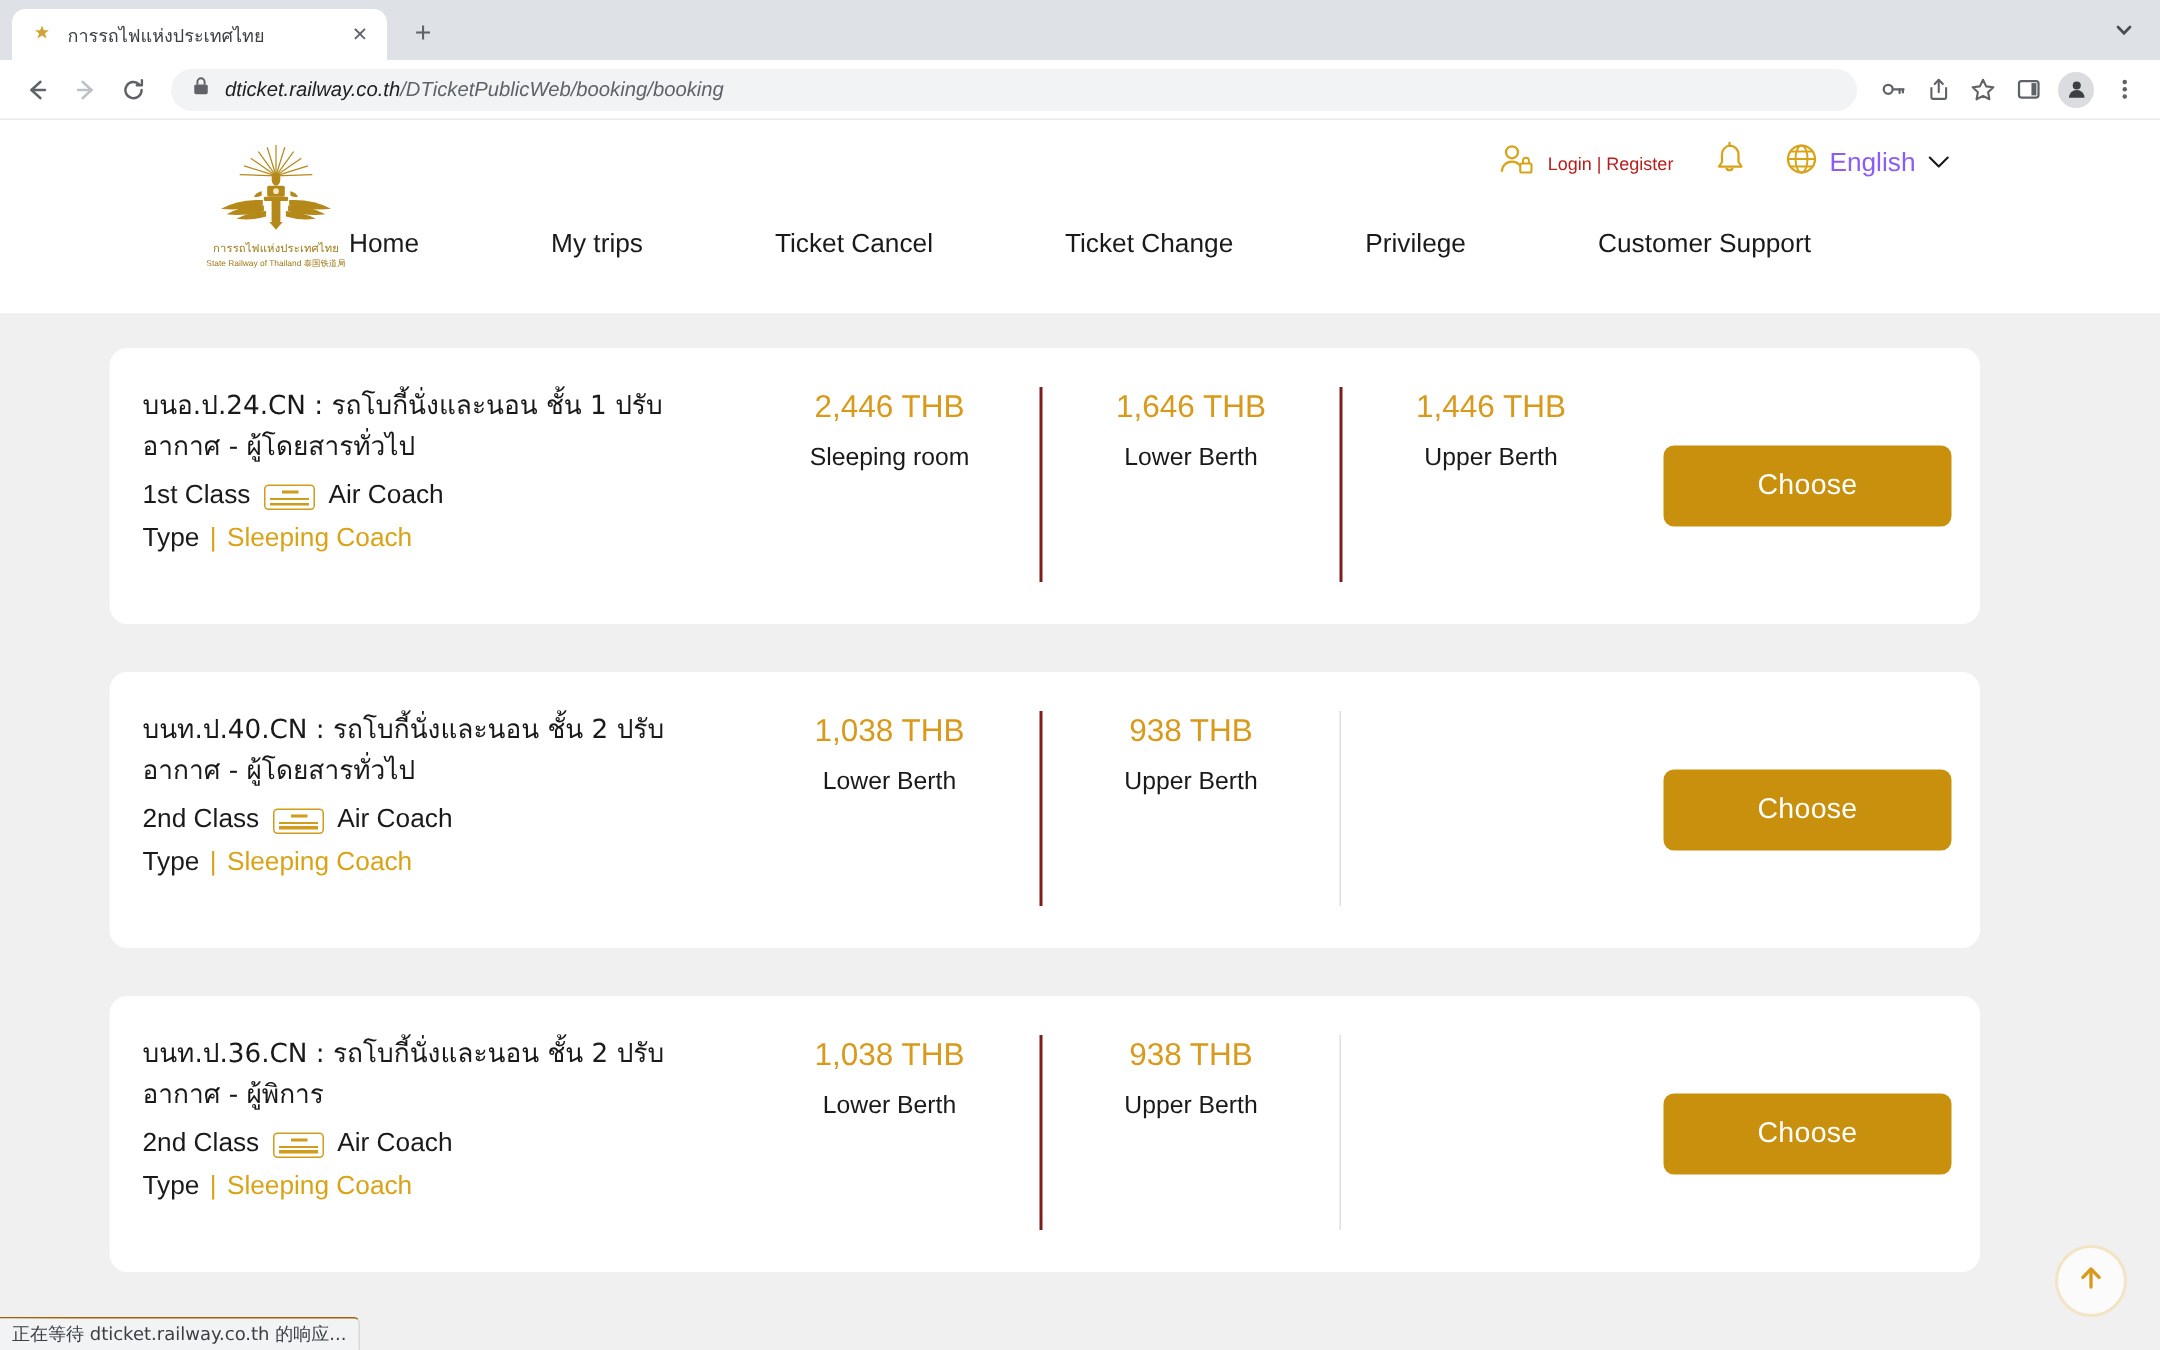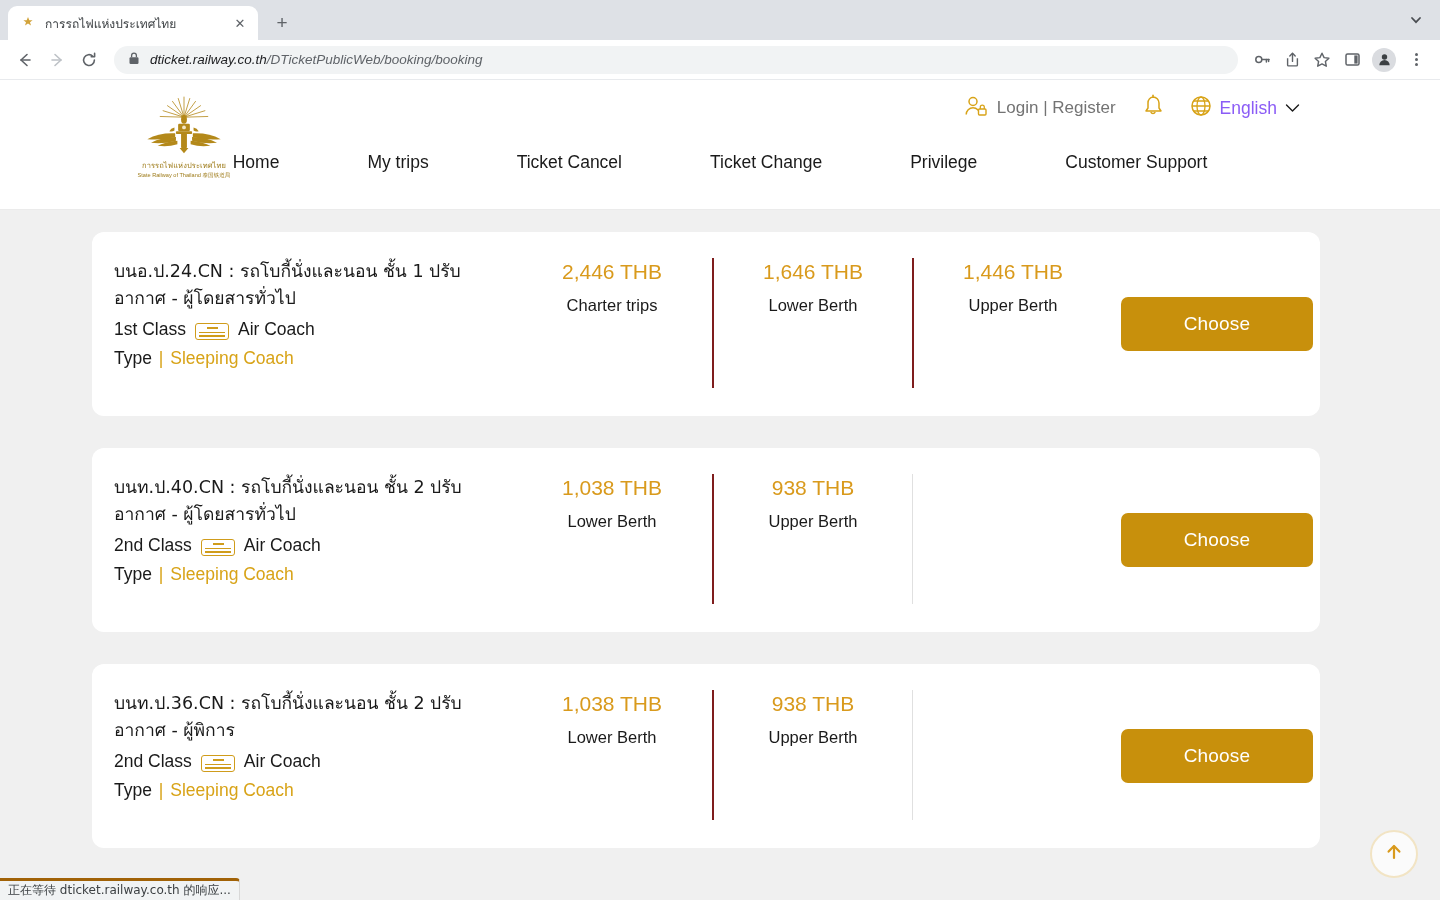--- a/index.html
+++ b/index.html
@@ -98,35 +98,35 @@
     font-size: 5.6px; color: #9d7a17; white-space: nowrap; margin-top: 1px;
   }
 
   .util-bar {
     position: absolute; right: 140px; top: 14px;
     display: flex; align-items: center; gap: 26px;
   }
   .login-group {
     display: flex; align-items: center; gap: 9px; cursor: pointer;
   }
-  .login-text { font-size: 17px; color: #737373; white-space: nowrap; }
+  .login-text { font-size: 12px; color: #b91c1c; white-space: nowrap; }
   .lang-group { display: flex; align-items: center; gap: 8px; cursor: pointer; }
   .lang-text { font-size: 17.5px; color: #8b5cf6; }
 
   .mainnav {
     position: absolute; left: 0; right: 0; top: 66px;
     display: flex; justify-content: center; align-items: center;
     gap: 16px;
   }
   .mainnav a {
     font-size: 17.5px; color: #1a1a1a; text-decoration: none;
     padding: 6px 36px; white-space: nowrap; cursor: pointer;
   }
 
-  .results { padding: 22px 120px 0 73px; margin-left: 19px; }
+  .results { padding: 22px 120px 0 73px; }
 
   .card {
     background: #ffffff; border-radius: 12px; margin-bottom: 32px;
     padding: 26px 10px 26px 0; display: flex; align-items: stretch;
     min-height: 184px;
   }
   .card-left { width: 420px; padding-left: 22px; flex: 0 0 420px; }
   .coach-title {
     font-size: 17.5px; color: #1a1a1a; line-height: 1.52;
     font-family: "DejaVu Sans", "Liberation Sans", sans-serif;
@@ -178,21 +178,21 @@
   .scroll-top {
     position: absolute; right: 22px; bottom: 22px;
     width: 48px; height: 48px; border-radius: 50%;
     background: #fbfbfb; border: 2px solid #f2e4c4;
     display: flex; align-items: center; justify-content: center;
     cursor: pointer; color: #d99a1c;
   }
 
   .statusbar {
     position: absolute; left: 0; bottom: 0; height: 22px; max-width: 478px;
-    background: #f1f3f4; border-top: 3px solid #a16207;
+    background: #f1f3f4; border-top: 1px solid #a16207;
     border-right: 1px solid #d8d8d8; border-top-right-radius: 4px;
     display: flex; align-items: center; padding: 0 8px;
     font-size: 12px; color: #3c4043; white-space: nowrap;
     font-family: "DejaVu Sans", sans-serif;
   }
 </style>
 </head>
 <body>
 
 <div class="browser">
@@ -388,21 +388,21 @@
           </div>
           <div class="coach-type-row">
             <span>Type</span>
             <span class="sep">|</span>
             <span class="val">Sleeping Coach</span>
           </div>
         </div>
         <div class="fares">
           <div class="fare">
             <div class="fare-price">2,446 THB</div>
-            <div class="fare-label">Charter trips</div>
+            <div class="fare-label">Sleeping room</div>
           </div>
           <div class="fare">
             <div class="fare-price">1,646 THB</div>
             <div class="fare-label">Lower Berth</div>
           </div>
           <div class="fare">
             <div class="fare-price">1,446 THB</div>
             <div class="fare-label">Upper Berth</div>
           </div>
         </div>

